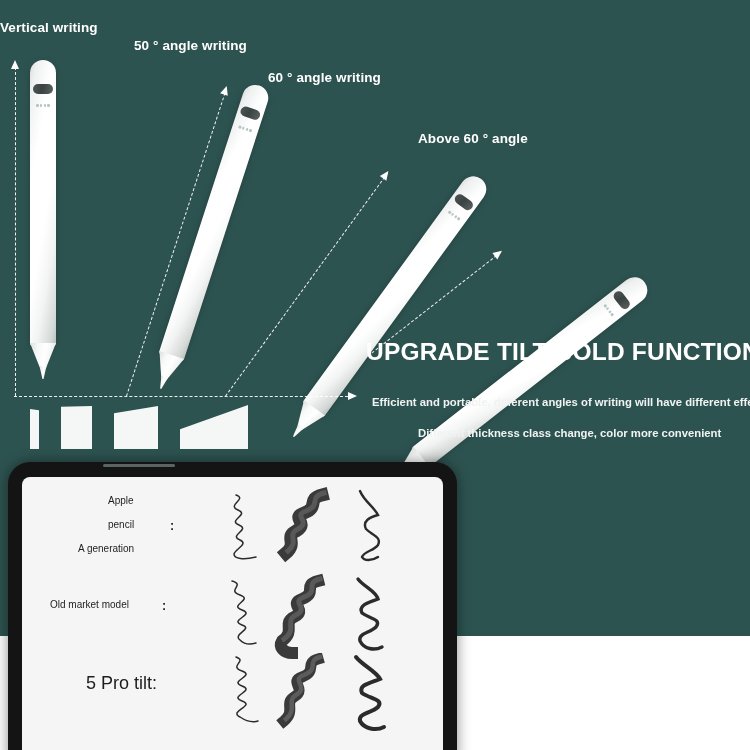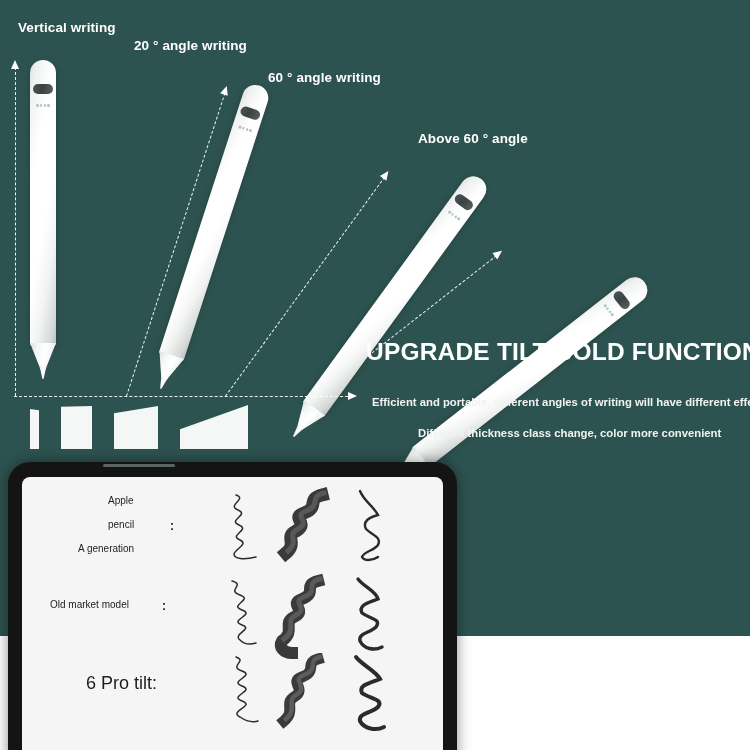--- a/index.html
+++ b/index.html
@@ -25,21 +25,21 @@
 
   
   .angle-label {
     position:absolute;
     color:#ffffff;
     font-weight:bold;
     font-size:13.5px;
     letter-spacing:0.1px;
     white-space:nowrap;
   }
-  .al0 { left:18px;   top:20px; }
+  .al0 { left:0;   top:20px; }
   .al1 { left:134px; top:38px; }
   .al2 { left:268px; top:70px; }
   .al3 { left:392px; top:131px;margin-left:26px; }
 
   
   .pen-wrap {
     position:absolute;
     transform-origin:50% 100%;
   }
   .pen {
@@ -235,21 +235,21 @@
   .pro-l  { left:64px;  top:196px; }
 </style>
 </head>
 <body>
 
 <div id="stage">
 
   <div class="hero">
 
     <div class="angle-label al0">Vertical writing</div>
-    <div class="angle-label al1">20 ° angle writing</div>
+    <div class="angle-label al1">50 ° angle writing</div>
     <div class="angle-label al2">60 ° angle writing</div>
     <div class="angle-label al3">Above 60 ° angle</div>
 
     <div class="guide" style="left:15px; top:62px; height:334px; transform:rotate(0deg);">
       <div class="shaft"></div>
       <div class="head"></div>
     </div>
     <div class="guide" style="left:126px; top:72px; height:324px; transform:rotate(18deg);">
       <div class="shaft"></div>
       <div class="head"></div>
@@ -376,21 +376,21 @@
           <path d="M44 8 C28 12 44 20 28 26 C14 31 34 37 20 44 C8 50 22 58 8 68 C4 74 10 80 18 80" stroke="#3a3a3a" stroke-width="12" fill="none" stroke-linecap="square" stroke-linejoin="miter"></path>
           <path d="M46 6 C30 10 46 18 30 24 C16 29 36 35 22 42 C10 48 24 56 10 66" stroke="#595959" stroke-width="5" fill="none" stroke-linecap="square" stroke-linejoin="miter"></path>
         </svg>
 
         <svg class="squig" style="left:322px; top:98px;" width="52" height="84" viewBox="0 0 52 84">
           <path d="M14 4 C20 12 32 16 34 24 C24 28 14 30 18 38 C26 44 38 44 32 52 C26 58 14 58 16 66 C20 74 30 76 38 72" stroke="#2b2b2b" stroke-width="3.4" fill="none" stroke-linecap="round"></path>
         </svg>
       </div>
 
       <div class="row">
-        <div class="row-label big pro-l">6 Pro tilt:</div>
+        <div class="row-label big pro-l">5 Pro tilt:</div>
 
         <svg class="squig" style="left:196px; top:178px;" width="46" height="80" viewBox="0 0 46 80">
           <path d="M18 2 C30 6 10 11 24 16 C38 21 10 26 24 31 C38 36 10 41 24 46 C38 51 10 56 22 62 C28 66 34 68 40 66" stroke="#2b2b2b" stroke-width="1.5" fill="none" stroke-linecap="round"></path>
         </svg>
 
         <svg class="squig" style="left:254px; top:176px;" width="58" height="82" viewBox="0 0 58 82">
           <path d="M42 6 C28 10 42 18 26 24 C12 29 32 36 18 44 C8 50 20 58 8 68" stroke="#3a3a3a" stroke-width="11" fill="none" stroke-linecap="square" stroke-linejoin="miter"></path>
           <path d="M44 4 C30 8 44 16 28 22 C14 27 34 34 20 42 C10 48 22 56 10 66" stroke="#5c5c5c" stroke-width="4.5" fill="none" stroke-linecap="square" stroke-linejoin="miter"></path>
         </svg>
 

